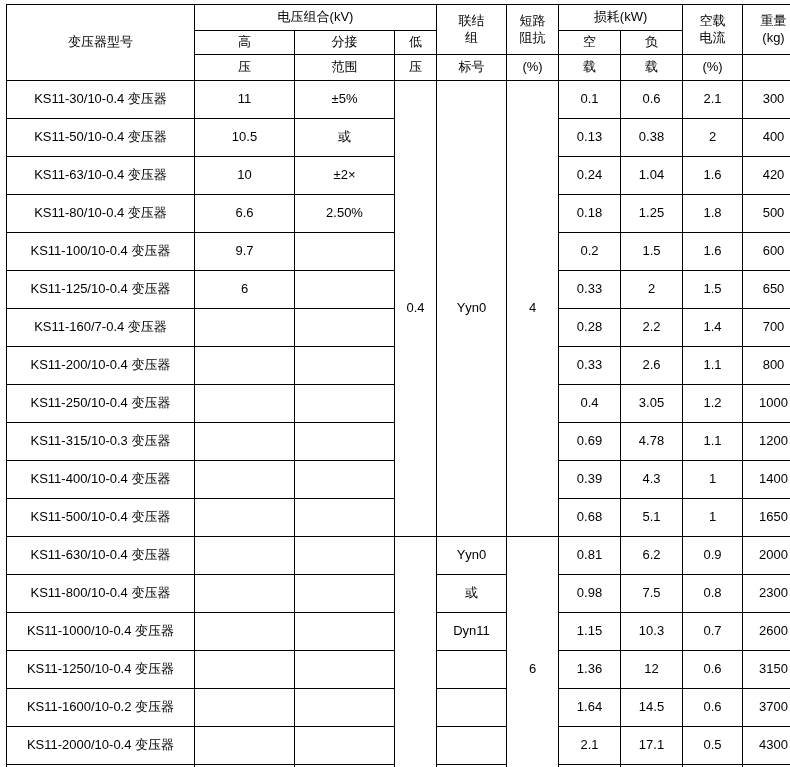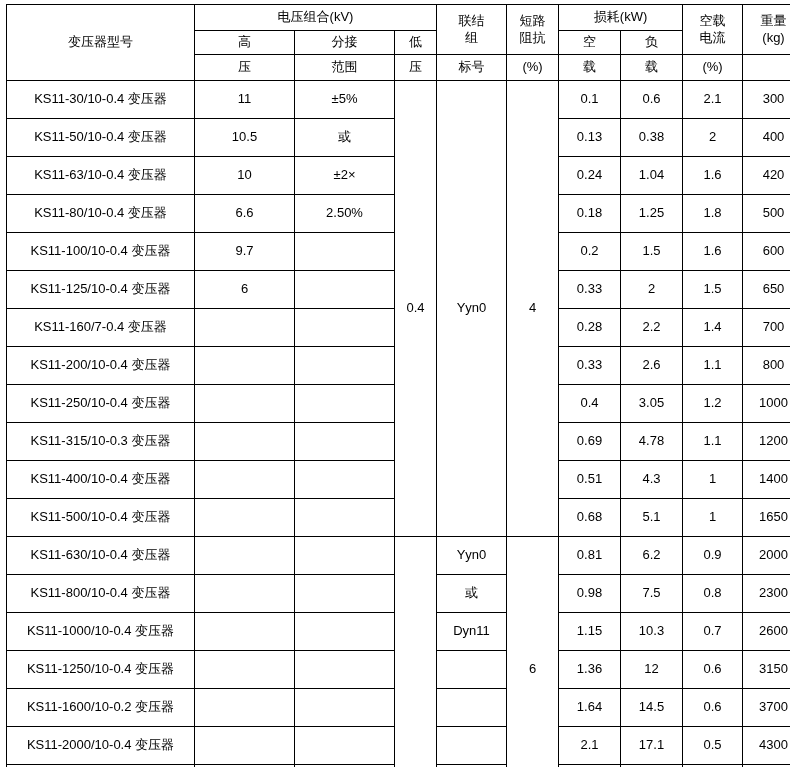--- a/index.html
+++ b/index.html
@@ -228,21 +228,21 @@
         <td class="vnum"></td>
         <td class="vnum">0.69</td>
         <td class="vnum">4.78</td>
         <td class="vnum">1.1</td>
         <td class="vnum">1200</td>
       </tr>
       <tr class="rowh">
         <td class="model-cell">KS11-400/10-0.4  变压器</td>
         <td class="vnum"></td>
         <td class="vnum"></td>
-        <td class="vnum">0.51</td>
+        <td class="vnum">0.39</td>
         <td class="vnum">4.3</td>
         <td class="vnum">1</td>
         <td class="vnum">1400</td>
       </tr>
       <tr class="rowh">
         <td class="model-cell">KS11-500/10-0.4  变压器</td>
         <td class="vnum"></td>
         <td class="vnum"></td>
         <td class="vnum">0.68</td>
         <td class="vnum">5.1</td>

